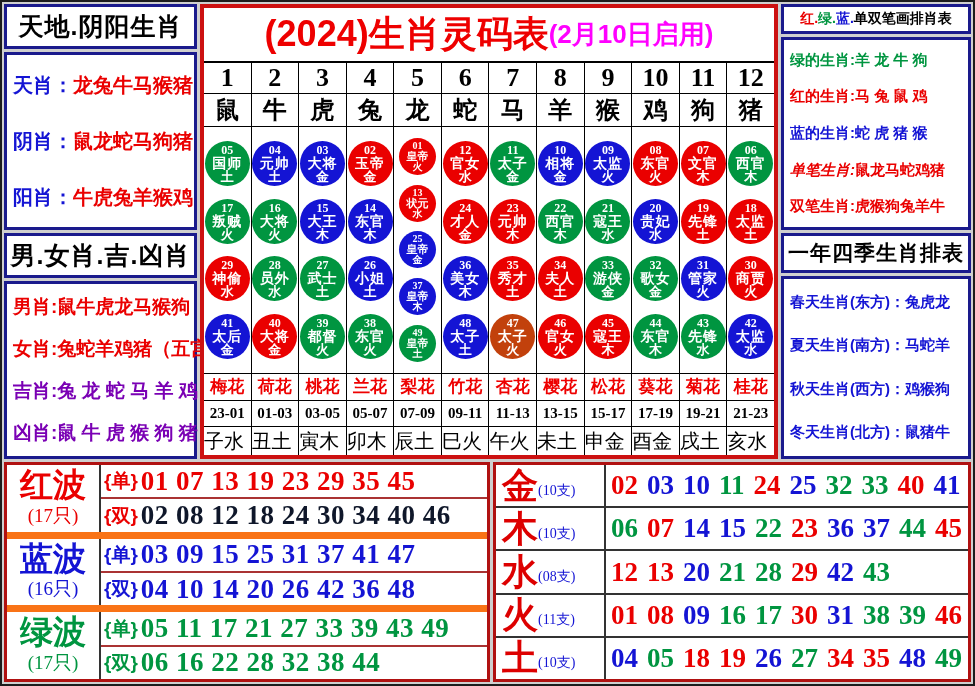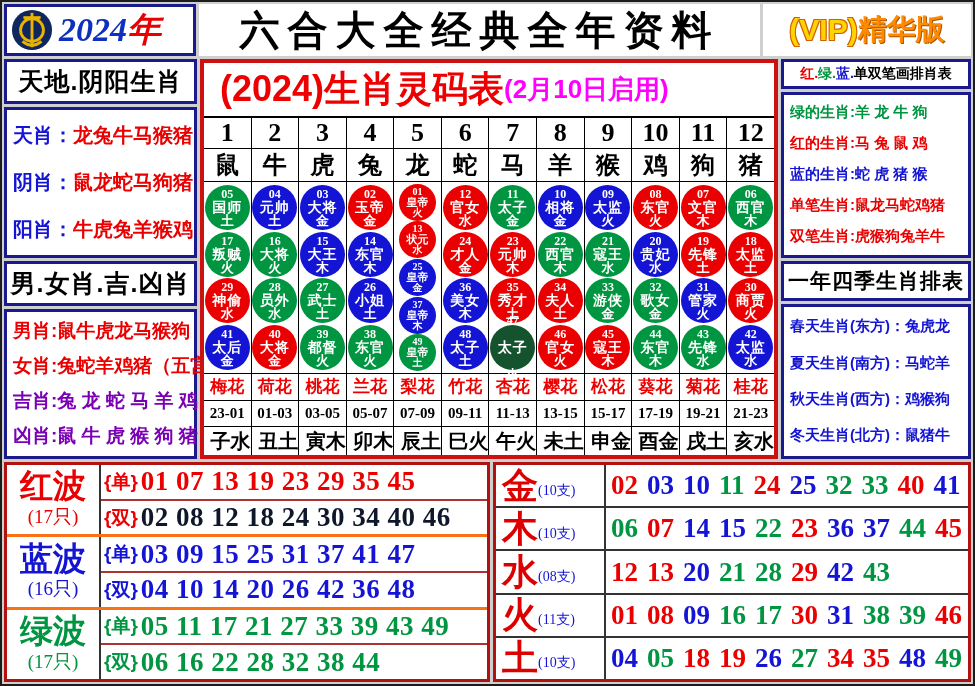--- a/index.html
+++ b/index.html
@@ -29,45 +29,45 @@
               justify-content:space-around;padding:2px 6px;min-height:0;}
   .prow{font-weight:900;white-space:nowrap;}
   #panel-left-top .panel-title,#panel-left-bottom .panel-title{font-size:25px;letter-spacing:1px;}
   #panel-left-top .prow{font-size:20px;}
   #panel-left-bottom .prow{font-size:19px;}
   #panel-right-top .panel-title{font-size:14px;}
   #panel-right-bottom .panel-title{font-size:21px;letter-spacing:1px;}
   #panel-right-top .prow,#panel-right-bottom .prow{font-size:15px;}
   
   .center{flex:1;background:#fff;border:4px solid #cc1111;display:flex;flex-direction:column;min-width:0;}
-  .center-title{flex:0 0 auto;display:flex;align-items:center;padding:2px 16px;white-space:nowrap;}
+  .center-title{flex:0 0 auto;display:flex;align-items:center;justify-content:center;padding:2px 0;white-space:nowrap;}
   .ct-main{color:#ee0000;font-weight:900;font-size:36px;}
   .ct-sub{color:#ff00ff;font-weight:900;font-size:26px;}
   .grid{flex:1;display:flex;border-top:2px solid #000;min-height:0;}
   .gcol{flex:1;display:flex;flex-direction:column;border-right:1px solid #000;min-width:0;}
   .gcol:last-child{border-right:none;}
   .gnum{height:30px;line-height:30px;text-align:center;font-family:"Liberation Serif",serif;font-weight:bold;font-size:26px;border-bottom:1px solid #000;}
   .ganimal{height:32px;line-height:32px;text-align:center;font-weight:900;font-size:24px;border-bottom:1px solid #000;}
   .gballs{flex:1;display:flex;flex-direction:column;align-items:center;justify-content:space-evenly;border-bottom:1px solid #000;padding:1px 0;min-height:0;}
   .ball{width:45px;height:45px;border-radius:50%;color:#fff;display:flex;flex-direction:column;
         align-items:center;justify-content:center;line-height:1;font-weight:bold;flex:0 0 auto;}
   .ball .bn{font-size:12px;font-family:"Liberation Serif",serif;}
   .ball .bt{font-size:14px;letter-spacing:1px;}
   .ball .be{font-size:13px;}
   .ball.sm{width:37px;height:37px;}
   .ball.sm .bn{font-size:10px;}
   .ball.sm .bt{font-size:11px;letter-spacing:0;}
   .ball.sm .be{font-size:10px;}
   .gflower{height:26px;line-height:26px;text-align:center;color:#ee0000;font-weight:900;font-size:17px;border-bottom:1px solid #000;}
   .grange{height:25px;line-height:25px;text-align:center;font-family:"Liberation Serif",serif;font-size:15px;font-weight:bold;border-bottom:1px solid #000;}
-  .gbranch{height:28px;line-height:28px;text-align:right;font-weight:700;font-size:20px;}
+  .gbranch{height:28px;line-height:28px;text-align:left;font-weight:400;font-size:20px;}
   
   .bottom{height:220px;display:flex;gap:3px;flex:0 0 auto;}
   .waves-box{width:486px;box-sizing:border-box;background:#fff;border:3px solid #b01111;display:flex;flex-direction:column;flex:0 0 auto;}
-  .wave-group{flex:1;display:flex;border-bottom:3px solid #f97316;min-height:0;}
+  .wave-group{flex:1;display:flex;border-bottom:7px solid #f97316;min-height:0;}
   .wave-group:last-child{border-bottom:none;}
   .wave-label{width:92px;flex:0 0 auto;border-right:2px solid #333;display:flex;flex-direction:column;align-items:center;justify-content:center;}
   .wave-name{font-size:33px;font-weight:900;line-height:1.05;}
   .wave-count{font-size:19px;font-family:"Liberation Serif",serif;}
   .wave-rows{flex:1;display:flex;flex-direction:column;min-width:0;}
   .wave-row{flex:1;display:flex;align-items:center;border-bottom:2px solid #a33;padding-left:3px;white-space:nowrap;overflow:hidden;}
   .wave-row:last-child{border-bottom:none;}
   .wave-tag{font-weight:900;font-size:19px;flex:0 0 auto;}
   .wave-nums{font-family:"Liberation Serif",serif;font-weight:bold;font-size:27px;margin-left:3px;letter-spacing:0.5px;}
   .elem-box{flex:1;background:#fff;border:3px solid #b01111;display:flex;flex-direction:column;min-width:0;}
@@ -76,37 +76,20 @@
   .elem-label{width:102px;flex:0 0 auto;border-right:2px solid #333;display:flex;align-items:center;justify-content:flex-start;padding-left:6px;white-space:nowrap;}
   .elem-name{color:#dd0000;font-weight:900;font-size:36px;line-height:1;}
   .elem-count{color:#1414d4;font-size:14px;font-family:"Liberation Serif",serif;margin-top:10px;}
   .elem-nums{flex:1;display:flex;align-items:center;gap:9px;padding-left:5px;font-family:"Liberation Serif",serif;font-weight:bold;font-size:27px;white-space:nowrap;overflow:hidden;}
 </style>
 </head>
 <body>
 
 <div class="page">
 
-  <div class="header">
-    <div class="logo-box">
-      <svg class="logo" viewBox="0 0 44 44">
-        <circle cx="22" cy="22" r="21" fill="#10265e"></circle>
-        <circle cx="22" cy="22" r="12" fill="none" stroke="#e8b400" stroke-width="3"></circle>
-        <line x1="22" y1="4" x2="22" y2="40" stroke="#e8b400" stroke-width="3"></line>
-        <line x1="13" y1="9" x2="31" y2="9" stroke="#e8b400" stroke-width="3"></line>
-        <path d="M12 34 Q22 42 32 34" fill="none" stroke="#e8b400" stroke-width="3"></path>
-      </svg>
-      <div class="year"><span>2024</span><span class="yr-suffix">年</span></div>
-    </div>
-    <div class="main-title">六合大全经典全年资料</div>
-    <div class="vip-box">
-      <span class="v1">(VIP)</span>
-      <span class="v2">精华版</span>
-    </div>
-  </div>
 
   <div class="main">
     <aside class="col-left">
       <section class="panel" id="panel-left-top">
           <div class="panel-title"><span style="color: rgb(0, 0, 0);">天地.阴阳生肖</span></div>
           <div class="panel-body">
             <div class="prow"><span style="color: rgb(20, 20, 212);">天肖：</span><span style="color: rgb(234, 0, 0);">龙兔牛马猴猪</span></div>
             <div class="prow"><span style="color: rgb(20, 20, 212);">阴肖：</span><span style="color: rgb(234, 0, 0);">鼠龙蛇马狗猪</span></div>
             <div class="prow"><span style="color: rgb(20, 20, 212);">阳肖：</span><span style="color: rgb(234, 0, 0);">牛虎兔羊猴鸡</span></div>
           </div>
@@ -319,21 +302,21 @@
               <div class="ball" style="background: rgb(234, 0, 0);">
                 <span class="bn">23</span>
                 <span class="bt">元帅</span>
                 <span class="be">木</span>
               </div>
               <div class="ball" style="background: rgb(234, 0, 0);">
                 <span class="bn">35</span>
                 <span class="bt">秀才</span>
                 <span class="be">土</span>
               </div>
-              <div class="ball" style="background: #14532d; gap: 14px;">
+              <div class="ball" style="background: #c2410c;">
                 <span class="bn">47</span>
                 <span class="bt">太子</span>
                 <span class="be">火</span>
               </div>
             </div>
             <div class="gflower">杏花</div>
             <div class="grange">11-13</div>
             <div class="gbranch">午火</div>
           </div>
           <div class="gcol">
@@ -484,21 +467,21 @@
         </div>
     </section>
 
     <aside class="col-right">
       <section class="panel" id="panel-right-top">
           <div class="panel-title"><span style="color: rgb(234, 0, 0);">红.</span><span style="color: rgb(0, 149, 64);">绿.</span><span style="color: rgb(20, 20, 212);">蓝.</span><span style="color: rgb(0, 0, 0);">单双笔画排肖表</span></div>
           <div class="panel-body">
             <div class="prow"><span style="color: rgb(0, 149, 64);">绿的生肖:</span><span style="color: rgb(0, 149, 64);">羊 龙 牛 狗</span></div>
             <div class="prow"><span style="color: rgb(234, 0, 0);">红的生肖:</span><span style="color: rgb(234, 0, 0);">马 兔 鼠 鸡</span></div>
             <div class="prow"><span style="color: rgb(20, 20, 212);">蓝的生肖:</span><span style="color: rgb(20, 20, 212);">蛇 虎 猪 猴</span></div>
-            <div class="prow"><span style="color: rgb(234, 0, 0);">单笔生肖:</span><span style="color: rgb(234, 0, 0);">鼠龙马蛇鸡猪</span></div>
+            <div class="prow"><span style="color: rgb(234, 0, 0); font-style: italic;">单笔生肖:</span><span style="color: rgb(234, 0, 0);">鼠龙马蛇鸡猪</span></div>
             <div class="prow"><span style="color: rgb(234, 0, 0);">双笔生肖:</span><span style="color: rgb(234, 0, 0);">虎猴狗兔羊牛</span></div>
           </div>
         </section>
       <section class="panel" id="panel-right-bottom">
           <div class="panel-title"><span style="color: rgb(0, 0, 0);">一年四季生肖排表</span></div>
           <div class="panel-body">
             <div class="prow"><span style="color: rgb(20, 20, 212);">春天生肖(东方)：</span><span style="color: rgb(20, 20, 212);">兔虎龙</span></div>
             <div class="prow"><span style="color: rgb(20, 20, 212);">夏天生肖(南方)：</span><span style="color: rgb(20, 20, 212);">马蛇羊</span></div>
             <div class="prow"><span style="color: rgb(20, 20, 212);">秋天生肖(西方)：</span><span style="color: rgb(20, 20, 212);">鸡猴狗</span></div>
             <div class="prow"><span style="color: rgb(20, 20, 212);">冬天生肖(北方)：</span><span style="color: rgb(20, 20, 212);">鼠猪牛</span></div>

